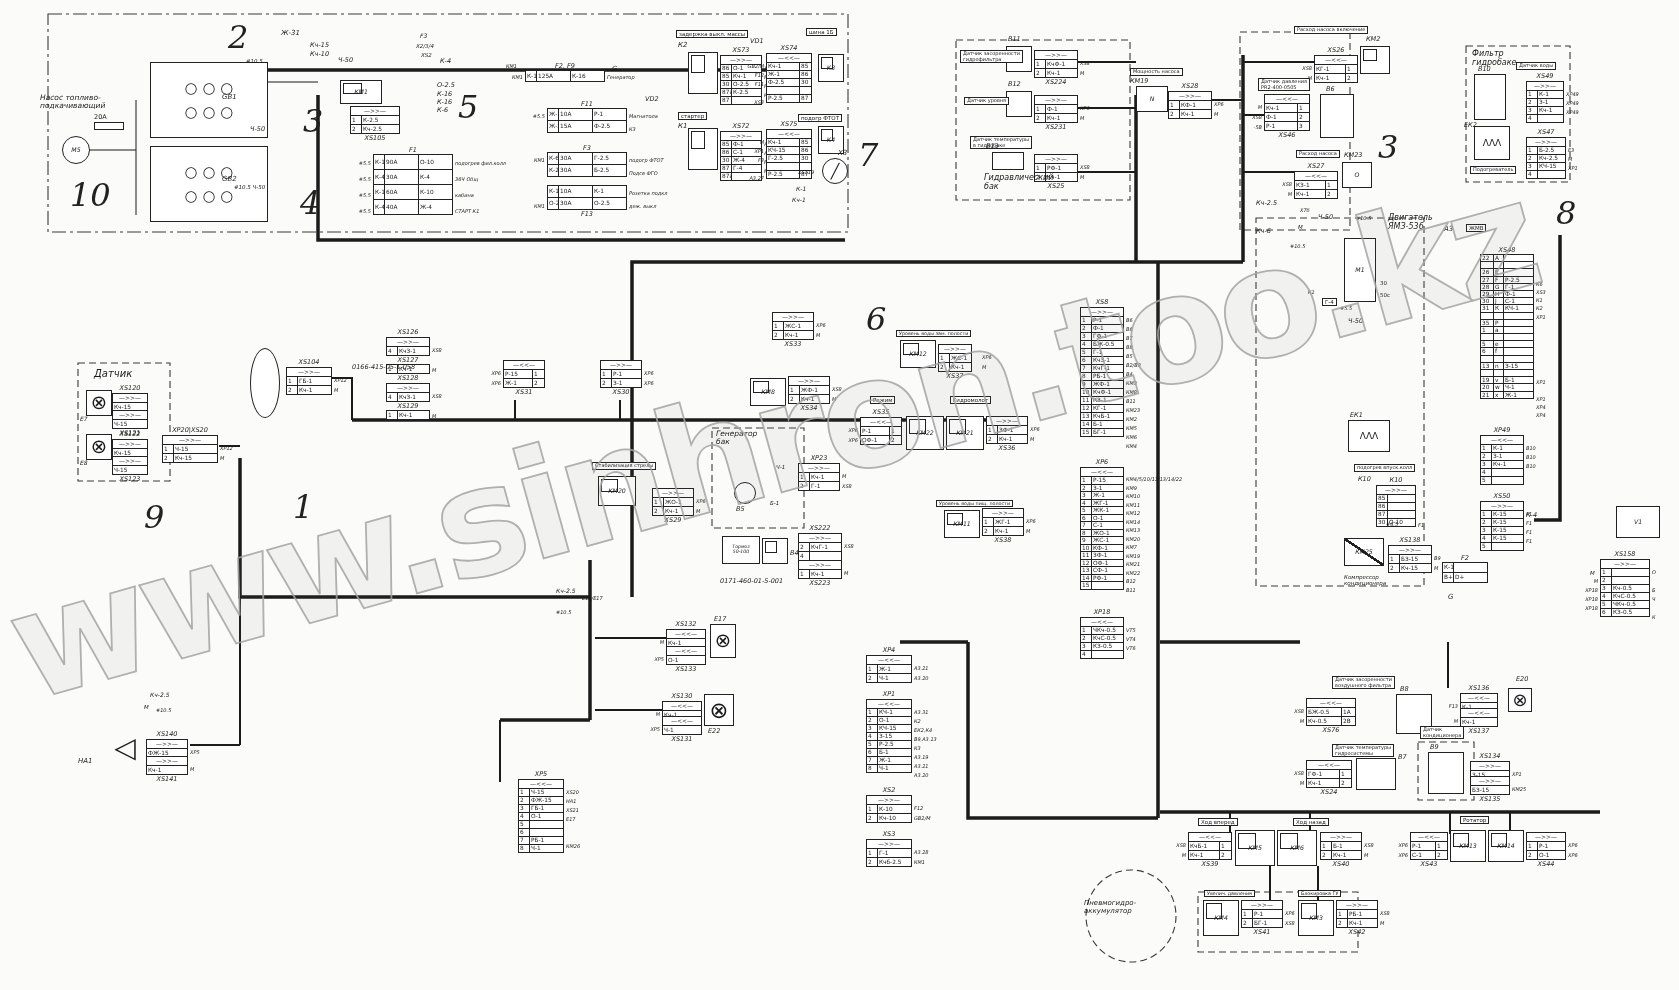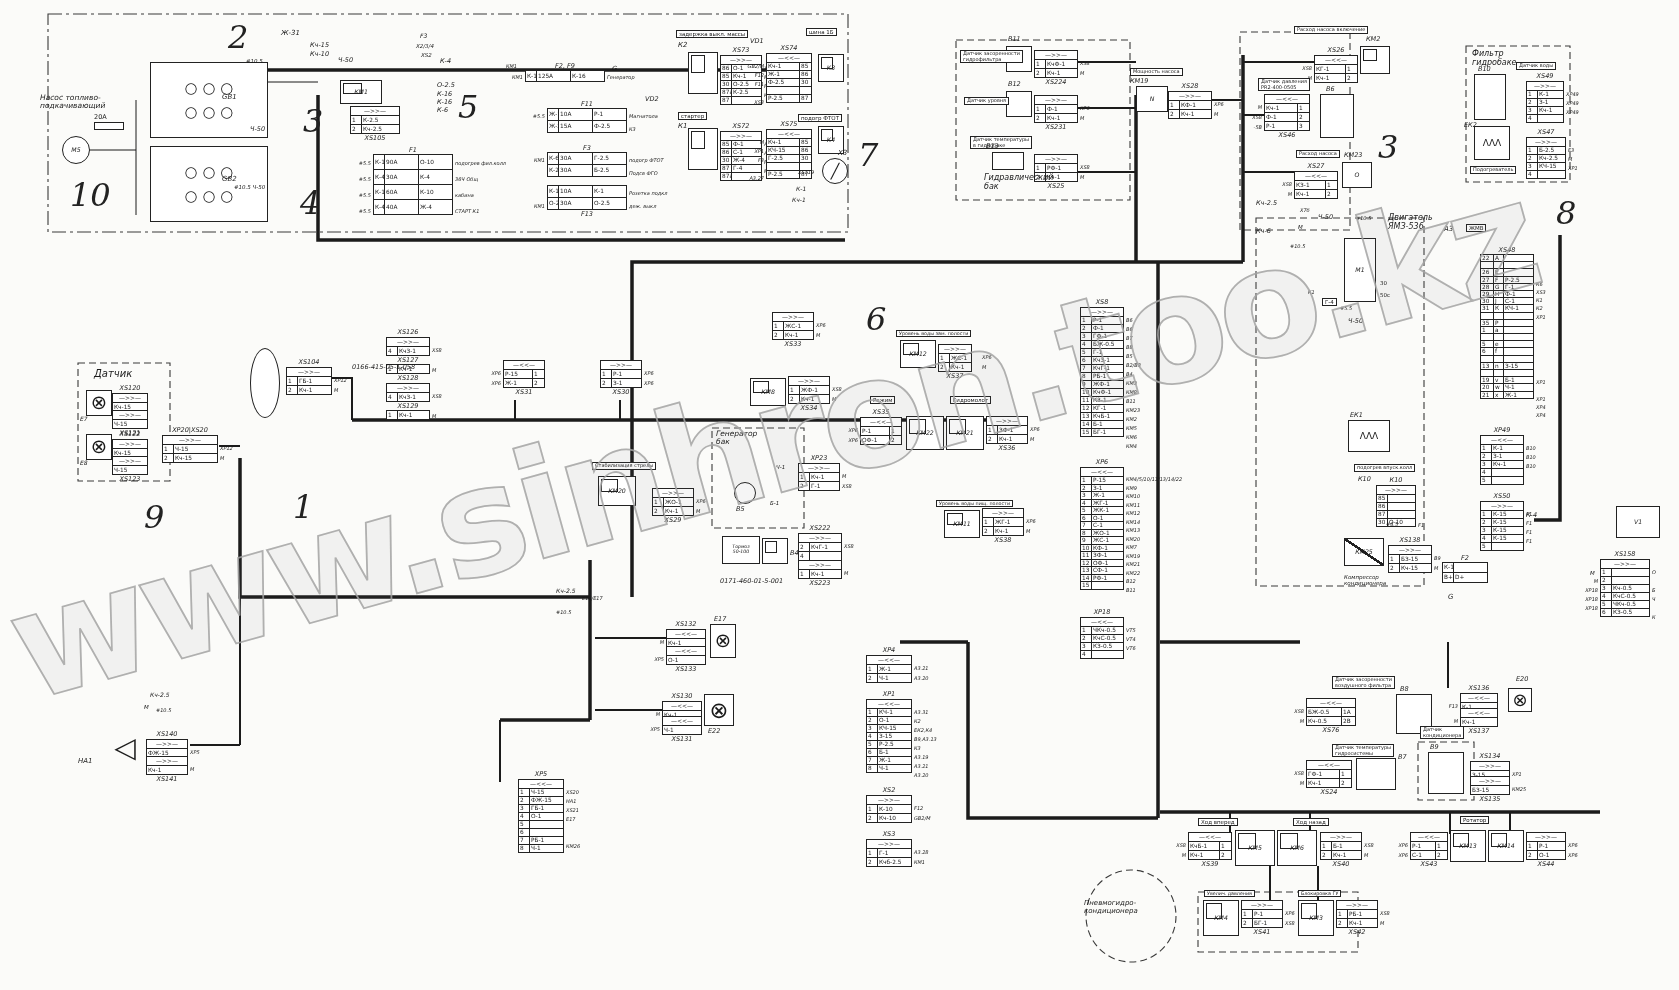--- a/index.html
+++ b/index.html
@@ -1661,21 +1661,21 @@
     <div class="lbl boxed" style="left: 1420px; top: 726px; font-size: 5px;">Датчик
 кондиционера</div>
     <div class="lbl it" style="left: 1430px; top: 744px; font-size: 6.5px;">В9</div>
     <div class="lbl it" style="left: 1516px; top: 676px; font-size: 6.5px;">Е20</div>
     <div class="lbl boxed" style="left: 1198px; top: 818px; font-size: 5.5px;">Ход вперед</div>
     <div class="lbl boxed" style="left: 1293px; top: 818px; font-size: 5.5px;">Ход назад</div>
     <div class="lbl boxed" style="left: 1460px; top: 816px; font-size: 5.5px;">Ротатор</div>
     <div class="lbl boxed" style="left: 1204px; top: 890px; font-size: 4.8px;">Увелич. давления</div>
     <div class="lbl boxed" style="left: 1298px; top: 890px; font-size: 4.8px;">Блокировка ГУ</div>
     <div class="lbl it" style="left: 1084px; top: 900px; font-size: 7px;">Пневмогидро-
-кондиционера</div>
+аккумулятор</div>
     <div class="lbl it" style="left: 94px; top: 368px; font-size: 10px;">Датчик</div>
     <div class="lbl it" style="left: 80px; top: 416px; font-size: 6px;">Е7</div>
     <div class="lbl it" style="left: 80px; top: 460px; font-size: 6px;">Е8</div>
     <div class="lbl it" style="left: 716px; top: 430px; font-size: 7.5px;">Генератор
 бак</div>
     <div class="lbl it" style="left: 736px; top: 506px; font-size: 6.5px;">В5</div>
     <div class="lbl it" style="left: 776px; top: 464px; font-size: 5.5px;">Ч-1</div>
     <div class="lbl it" style="left: 770px; top: 500px; font-size: 5.5px;">Б-1</div>
     <div class="lbl it" style="left: 790px; top: 550px; font-size: 6.5px;">В4</div>
     <div class="lbl it" style="left: 720px; top: 578px; font-size: 6.5px;">0171-460-01-5-001</div>

